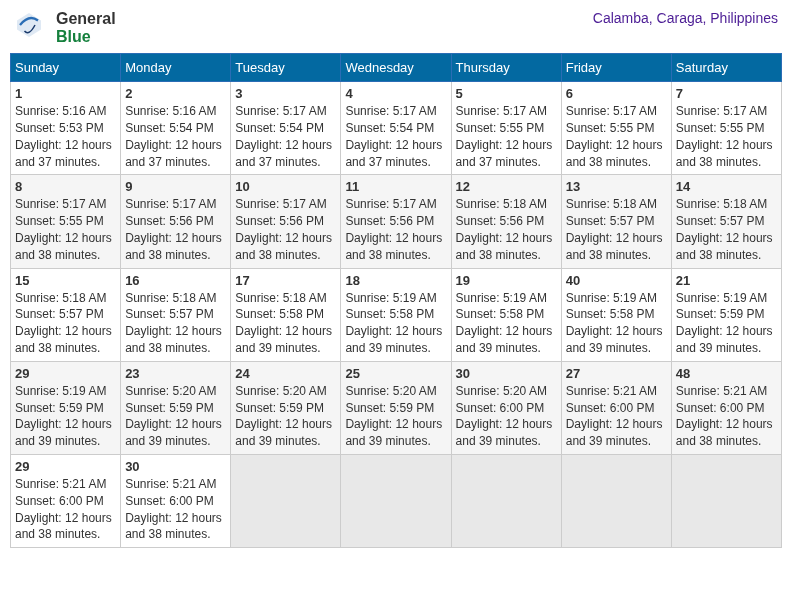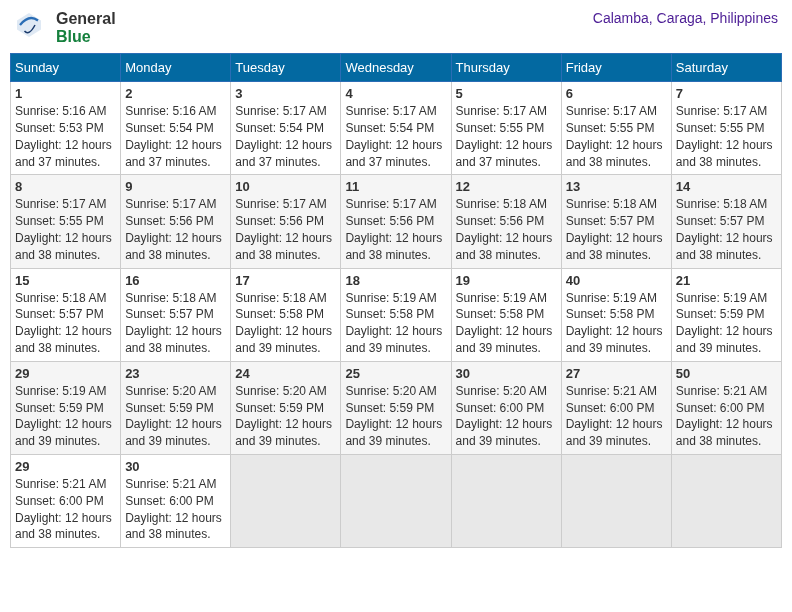--- a/index.html
+++ b/index.html
@@ -348,21 +348,21 @@
       </td>
         <td>
         <span class="day-num">27</span>
         <div class="day-info">
           Sunrise: 5:21 AM<br>
           Sunset: 6:00 PM<br>
           Daylight: 12 hours and 39 minutes.
         </div>
       </td>
         <td>
-        <span class="day-num">50</span>
+        <span class="day-num">48</span>
         <div class="day-info">
           Sunrise: 5:21 AM<br>
           Sunset: 6:00 PM<br>
           Daylight: 12 hours and 38 minutes.
         </div>
       </td>
       </tr>
       <tr>
         <td>
         <span class="day-num">29</span>

